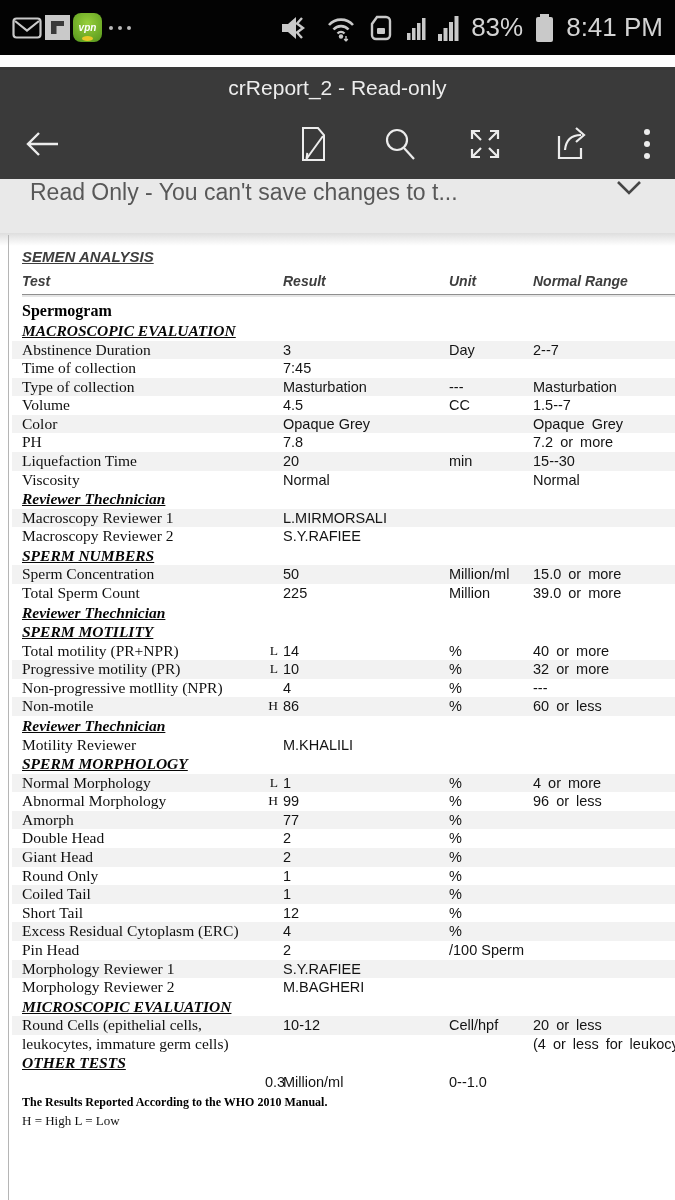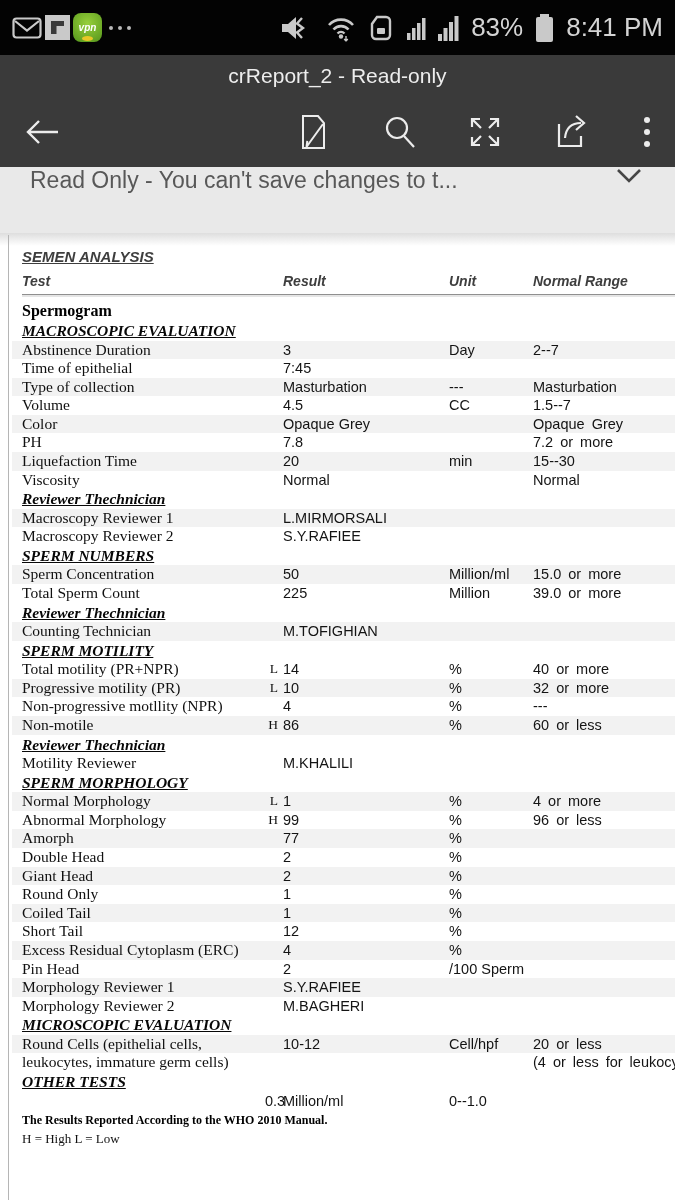--- a/index.html
+++ b/index.html
@@ -11,21 +11,21 @@
   .sb-right{margin-left:auto;display:flex;align-items:center;gap:11px;}
   .sb-text{color:#d4d4d4;font-size:26px;line-height:55px;}
   .flip{width:25px;height:25px;background:#c9c9c9;display:block;}
   .vpnic{width:29px;height:29px;border-radius:8px;background:radial-gradient(circle at 50% 35%,#96cf3a,#55951c);
          position:relative;display:flex;align-items:center;justify-content:center;}
   .vpnic span{color:#fff;font-size:10px;font-style:italic;font-weight:bold;}
   .vpnic i{position:absolute;bottom:1px;left:9px;width:11px;height:5px;background:#e6c727;border-radius:50%;}
   .mdots{display:flex;gap:5px;margin-left:4px;}
   .mdots i{width:4px;height:4px;border-radius:50%;background:#b9b9b9;}
   
-  .titlebar{height:42px;background:#3a3a3a;display:flex;align-items:center;justify-content:center;}
+  .titlebar{height:42px;background:#3a3a3a;display:flex;align-items:center;justify-content:center;margin-top:12px;}
   .titlebar .t{color:#ededed;font-size:21px;}
   .toolbar{height:70px;background:#3a3a3a;display:flex;align-items:center;padding:0 24px 0 22px;box-sizing:border-box;}
   .tb-group{margin-left:auto;display:flex;align-items:center;gap:50px;}
   .tbicon{display:flex;align-items:center;justify-content:center;}
   
   .banner{height:77px;background:#e9e9e9;border-bottom:1px solid #c9c9c9;display:flex;align-items:flex-start;
           padding:0 32px 0 30px;box-sizing:border-box;}
   .banner .btxt{color:#585858;font-size:23px;flex:1;white-space:nowrap;overflow:hidden;}
   
   .doc{position:absolute;top:233px;left:0;right:0;bottom:0;background:linear-gradient(#dedede,#ffffff 13px);}
@@ -199,21 +199,21 @@
         <div class="subrow">Spermogram</div>
         <div class="secrow"><span>MACROSCOPIC EVALUATION</span></div>
         <div class="grid drow shaded">
           <span class="label">Abstinence Duration</span>
           <span class="flag"></span>
           <span class="result">3</span>
           <span class="unit">Day</span>
           <span class="range">2--7</span>
         </div>
         <div class="grid drow">
-          <span class="label">Time of epithelial</span>
+          <span class="label">Time of collection</span>
           <span class="flag"></span>
           <span class="result">7:45</span>
           <span class="unit"></span>
           <span class="range"></span>
         </div>
         <div class="grid drow shaded">
           <span class="label">Type of collection</span>
           <span class="flag"></span>
           <span class="result">Masturbation</span>
           <span class="unit">---</span>
@@ -278,27 +278,20 @@
           <span class="range">15.0 or more</span>
         </div>
         <div class="grid drow">
           <span class="label">Total Sperm Count</span>
           <span class="flag"></span>
           <span class="result">225</span>
           <span class="unit">Million</span>
           <span class="range">39.0 or more</span>
         </div>
         <div class="secrow"><span>Reviewer Thechnician</span></div>
-        <div class="grid drow shaded">
-          <span class="label">Counting Technician</span>
-          <span class="flag"></span>
-          <span class="result">M.TOFIGHIAN</span>
-          <span class="unit"></span>
-          <span class="range"></span>
-        </div>
         <div class="secrow"><span>SPERM MOTILITY</span></div>
         <div class="grid drow">
           <span class="label">Total motility (PR+NPR)</span>
           <span class="flag">L</span>
           <span class="result">14</span>
           <span class="unit">%</span>
           <span class="range">40 or more</span>
         </div>
         <div class="grid drow shaded">
           <span class="label">Progressive motility (PR)</span>

